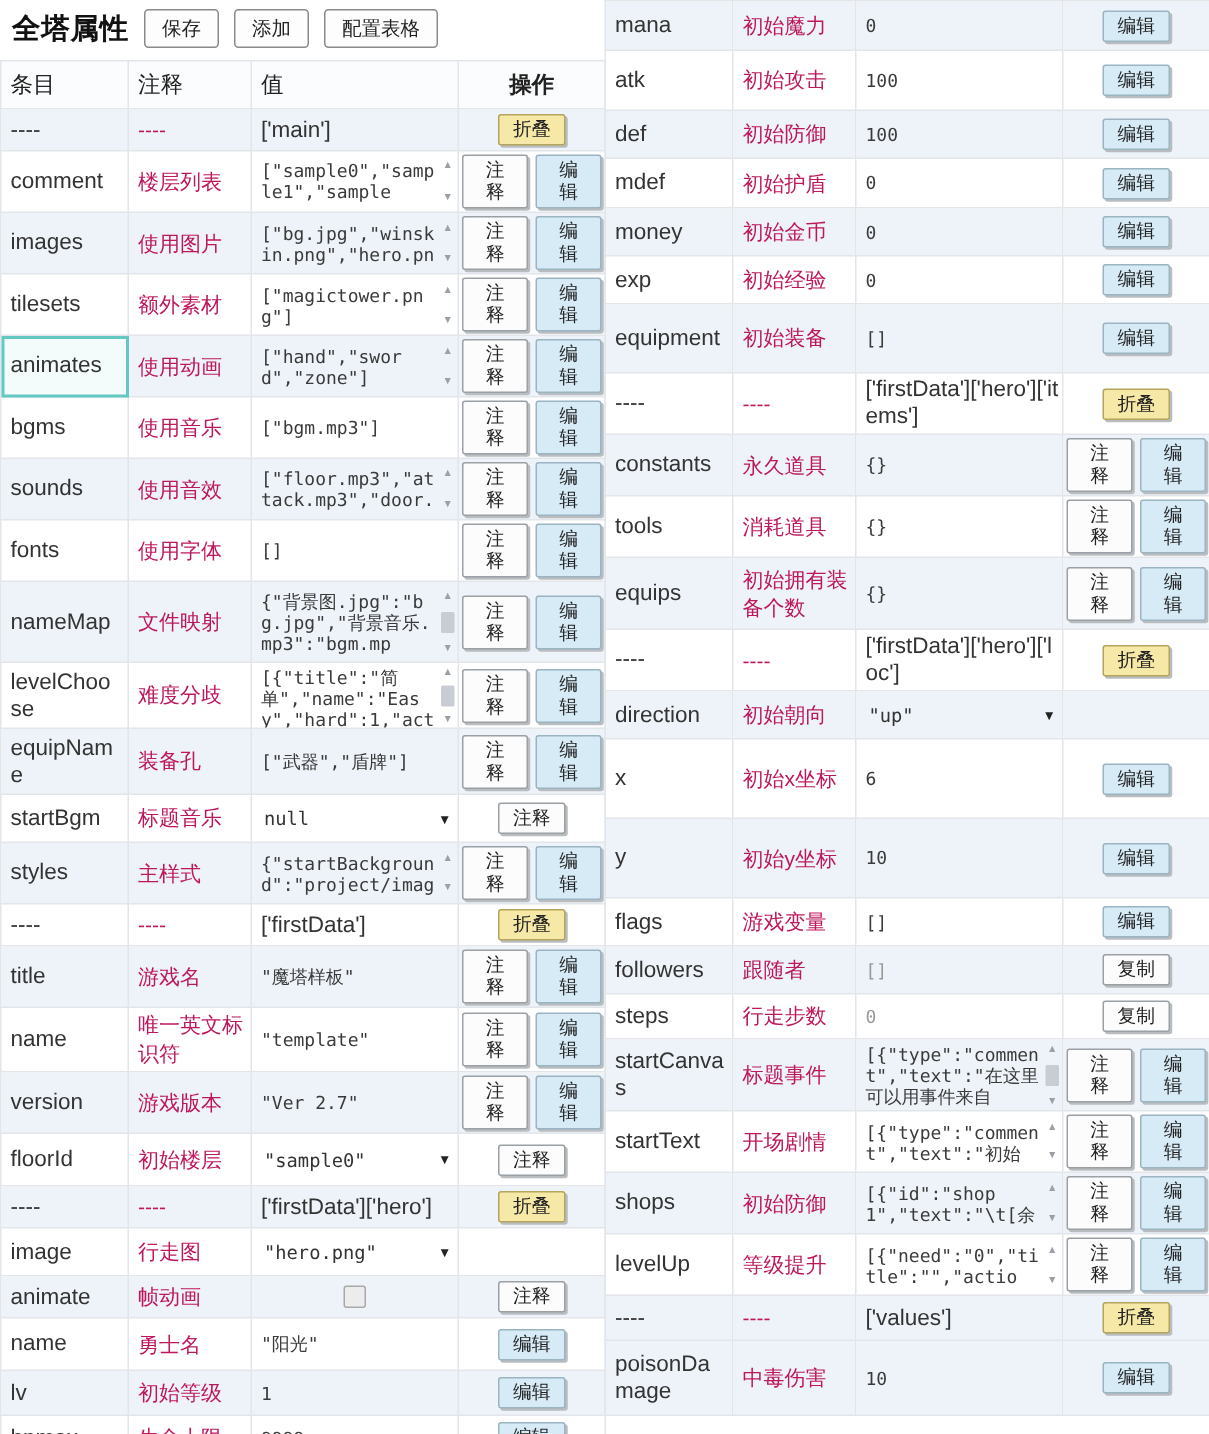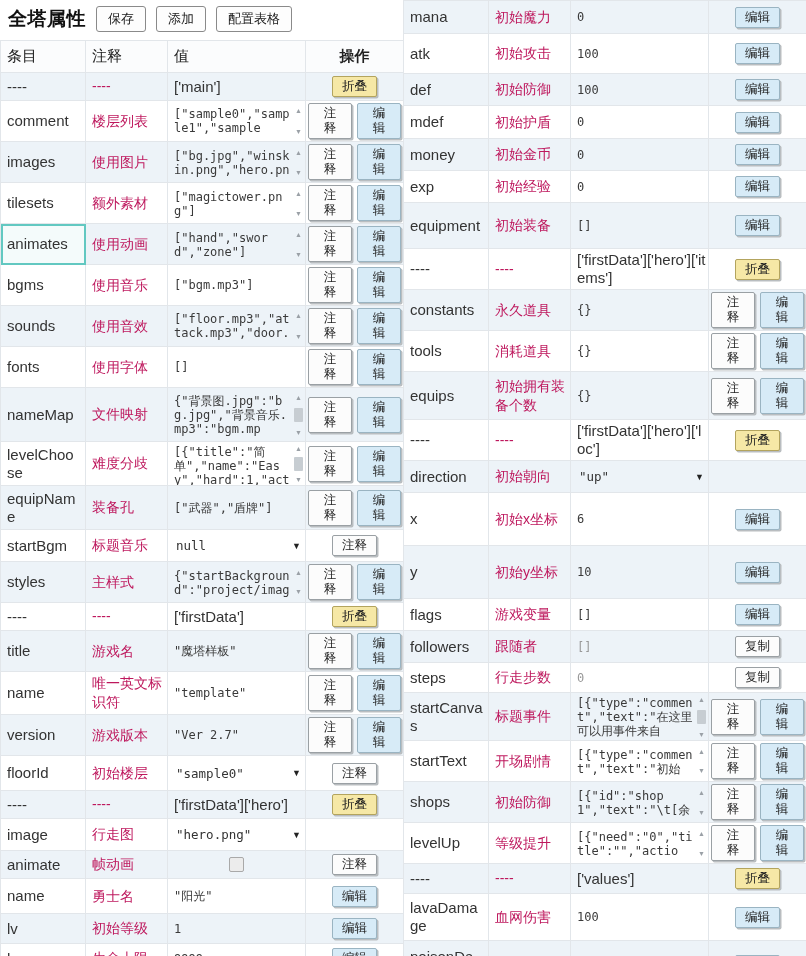--- a/index.html
+++ b/index.html
@@ -1038,38 +1038,20 @@
               <div class="vwrap">
                 <div class="vpath">['values']</div>
               </div>
             </td>
             <td>
               <div class="ops">
                 <button class="opbtn fold">折叠</button>
               </div>
             </td>
           </tr>
-          <tr class="plain" style="height: 47px;">
-            <td>
-              <div class="entry-txt">lavaDamage</div>
-            </td>
-            <td>
-              <div class="comment-txt">血网伤害</div>
-            </td>
-            <td>
-              <div class="vwrap">
-                <div class="vcode" style="max-height: 41px;">100</div>
-              </div>
-            </td>
-            <td>
-              <div class="ops">
-                <button class="opbtn edit">编辑</button>
-              </div>
-            </td>
-          </tr>
           <tr class="stripe" style="height: 50px;">
             <td>
               <div class="entry-txt">poisonDamage</div>
             </td>
             <td>
               <div class="comment-txt">中毒伤害</div>
             </td>
             <td>
               <div class="vwrap">
                 <div class="vcode" style="max-height: 44px;">10</div>

